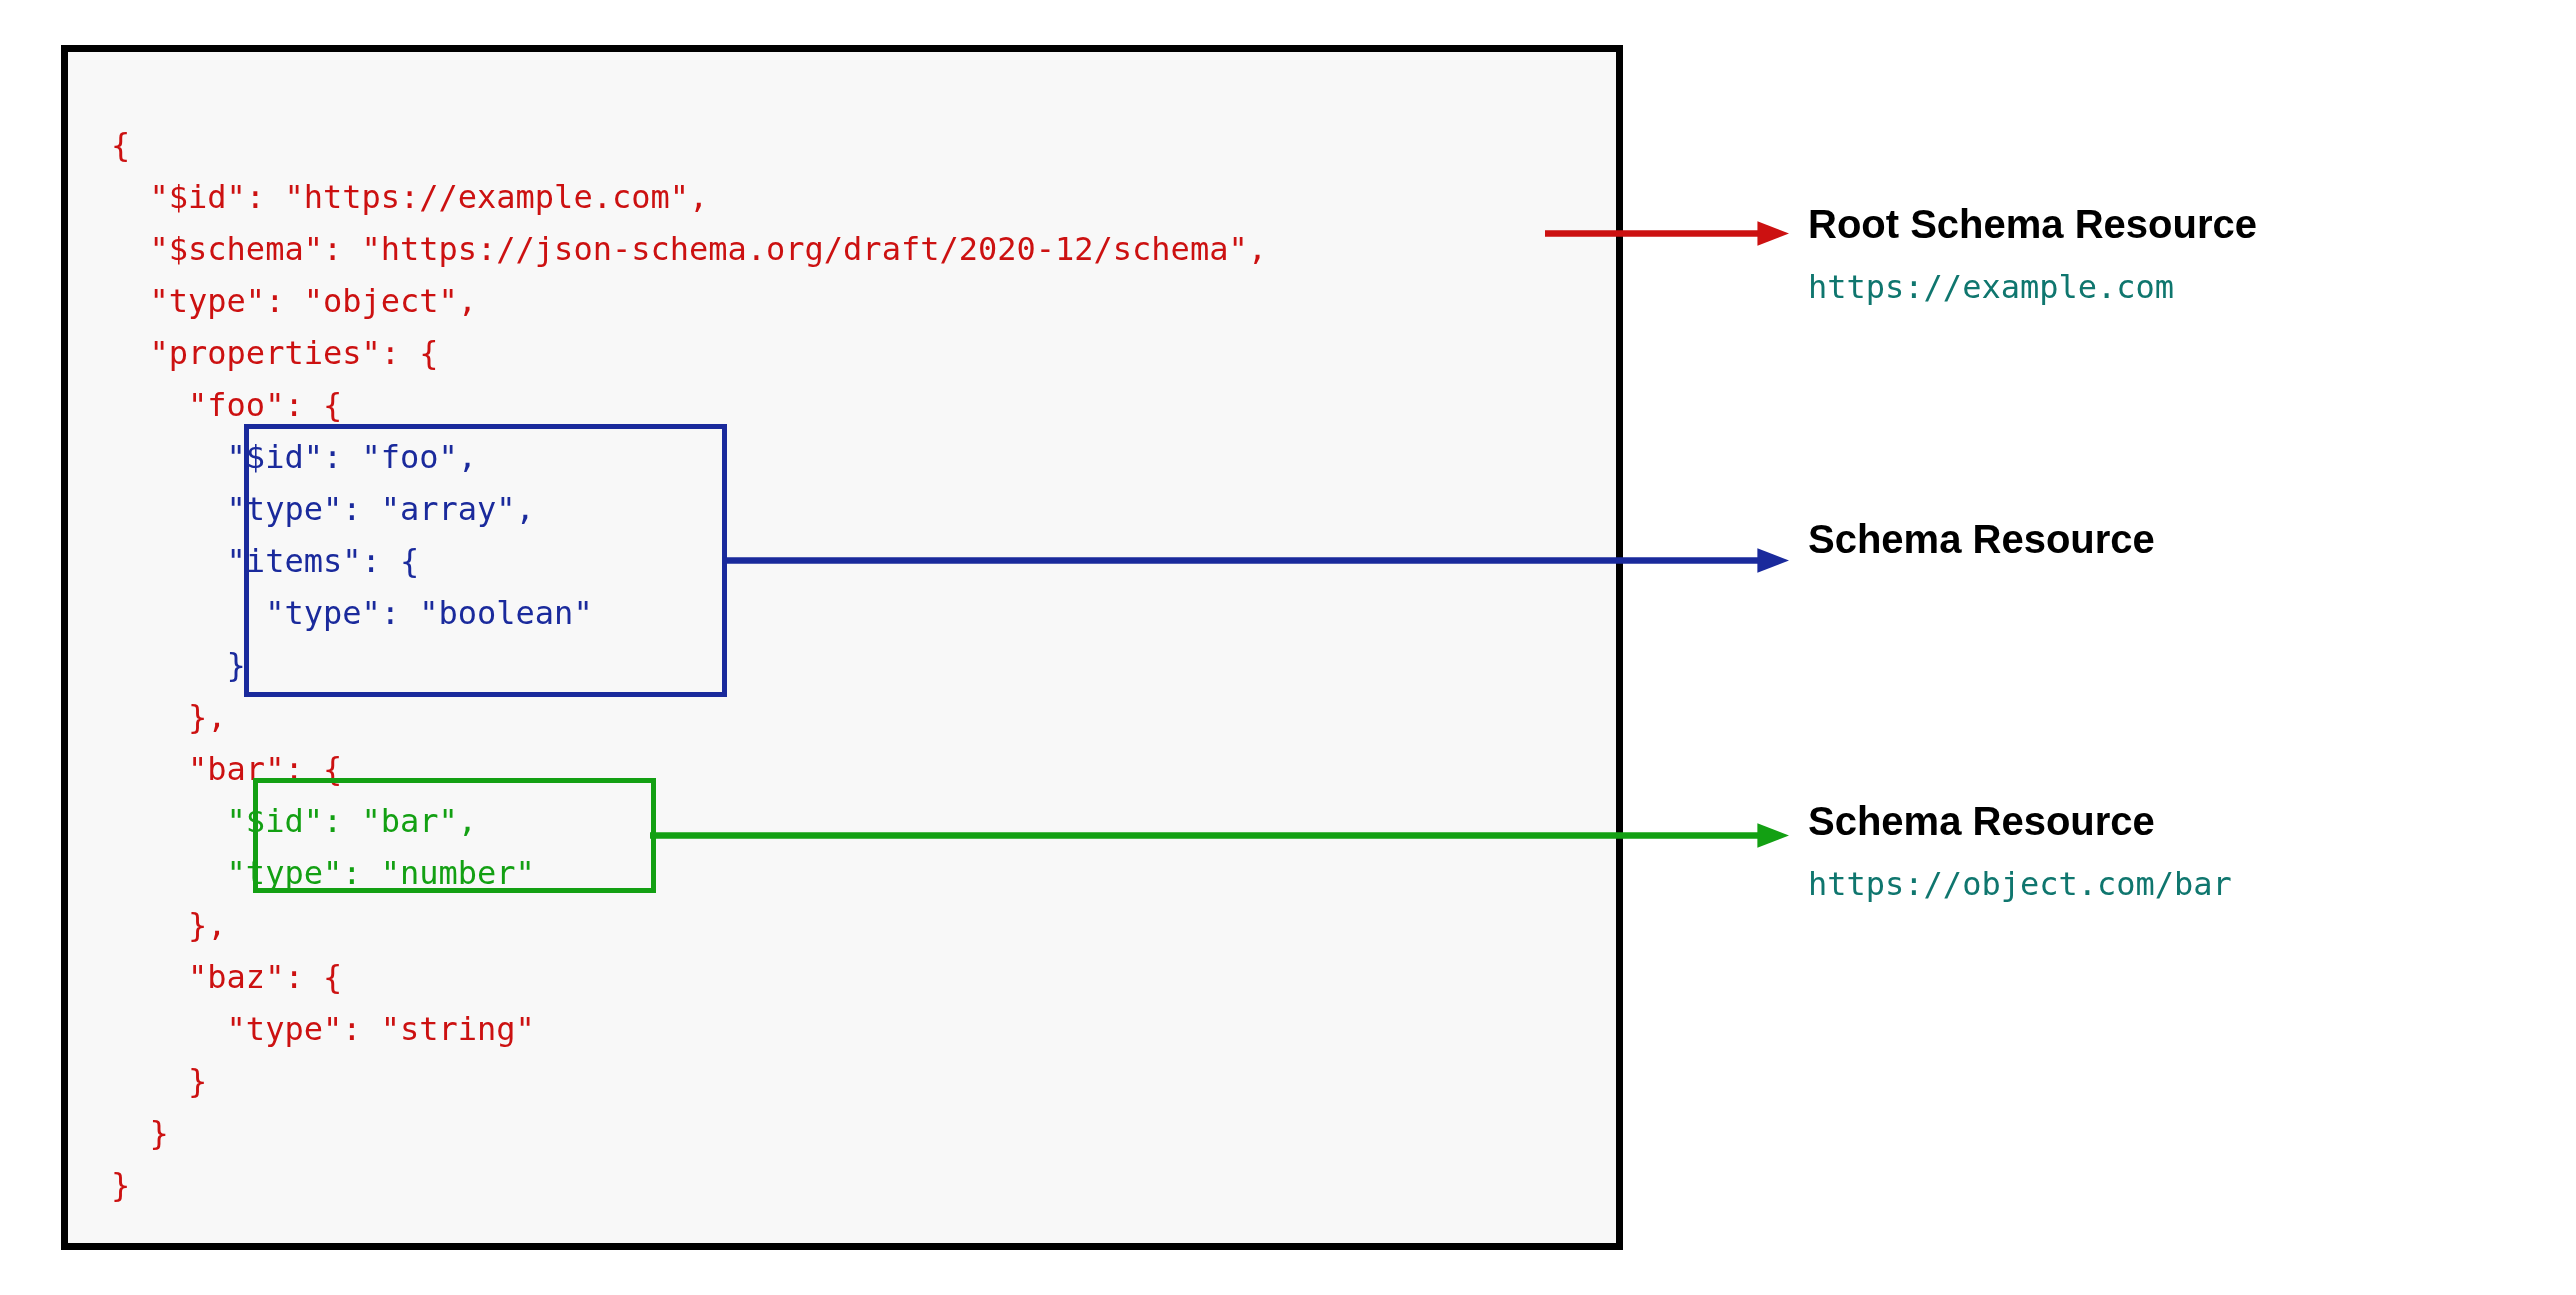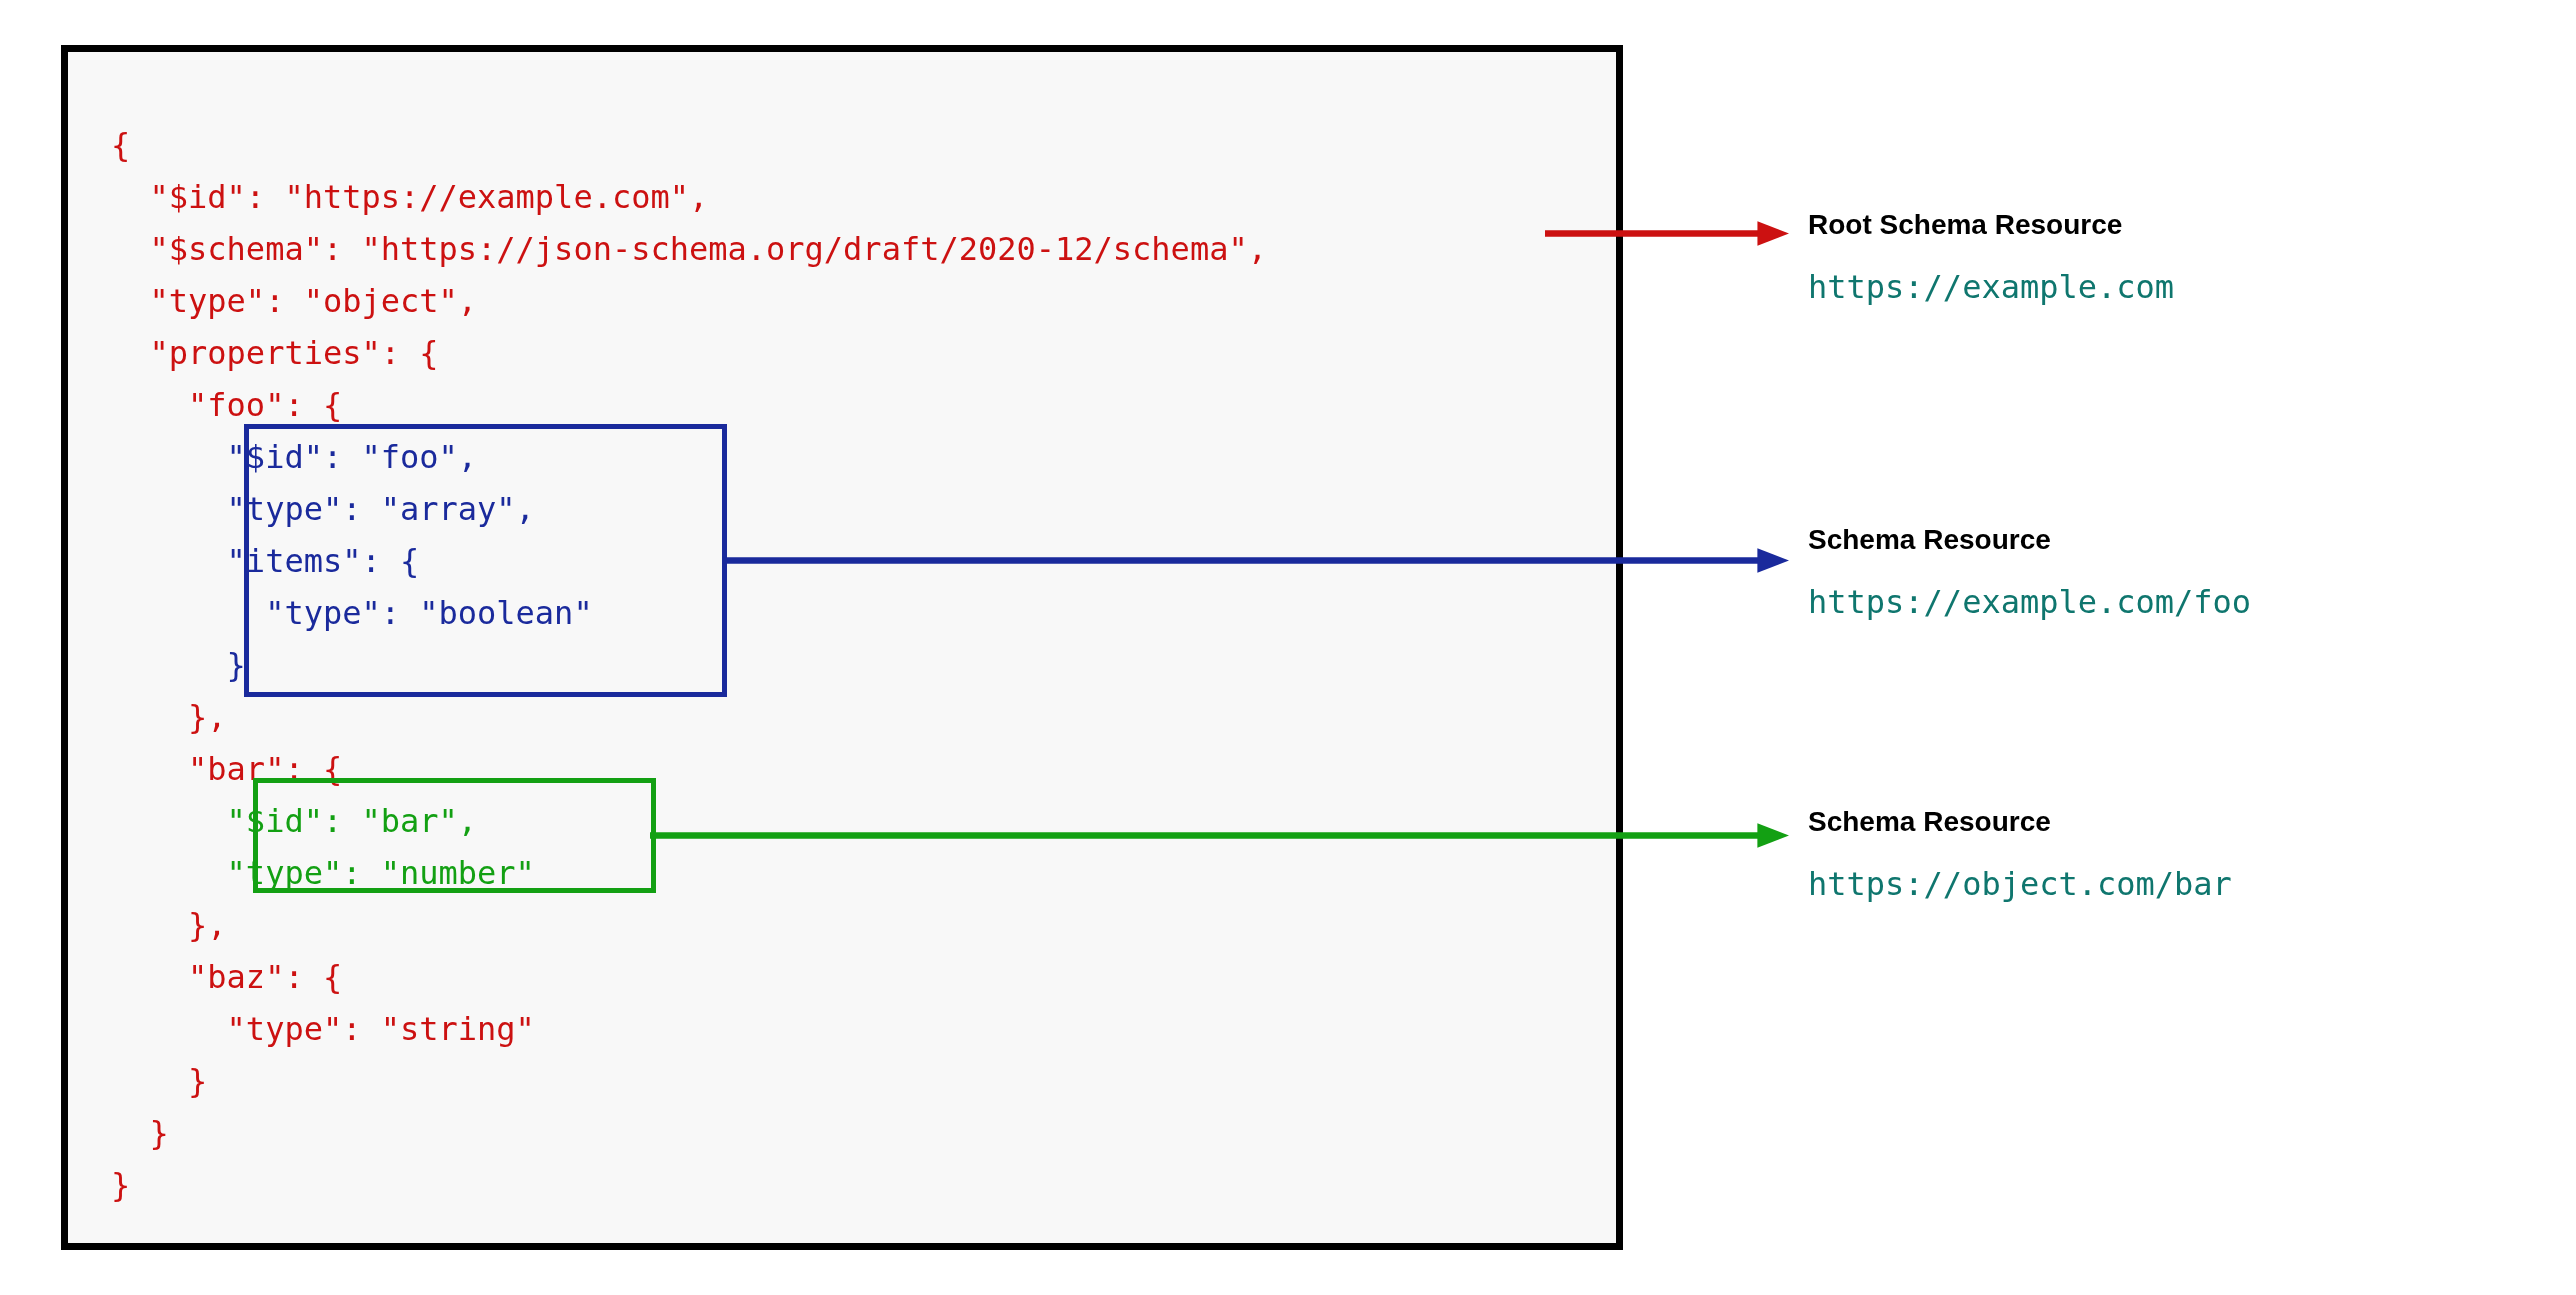--- a/index.html
+++ b/index.html
@@ -77,21 +77,21 @@
   #arrow-bar   { left: 650px;  top: 821px; width: 1139px; }
 
   
   .label-group {
     position: absolute;
     left: 1808px;
   }
   .label-title {
     font-family: "Liberation Sans", sans-serif;
     font-weight: bold;
-    font-size: 28px;
+    font-size: 40px;
     line-height: 47px;
     color: #000000;
     white-space: nowrap;
   }
   .label-url {
     font-family: "DejaVu Sans Mono", "Liberation Mono", monospace;
     font-size: 32px;
     line-height: 40px;
     color: #0f766e;
     margin-top: 18.7px;
@@ -128,20 +128,19 @@
   <polygon points="1541,3 1585,20 1541,37" fill="#13a013"></polygon>
 </svg>
 
 <div class="label-group" id="label-root">
   <div class="label-title">Root Schema Resource</div>
   <div class="label-url">https://example.com</div>
 </div>
 
 <div class="label-group" id="label-foo">
   <div class="label-title">Schema Resource</div>
-  <div class="label-url">https://example.com/foo</div>
 </div>
 
 <div class="label-group" id="label-bar">
   <div class="label-title">Schema Resource</div>
   <div class="label-url">https://object.com/bar</div>
 </div>
 
 
 </body></html>

